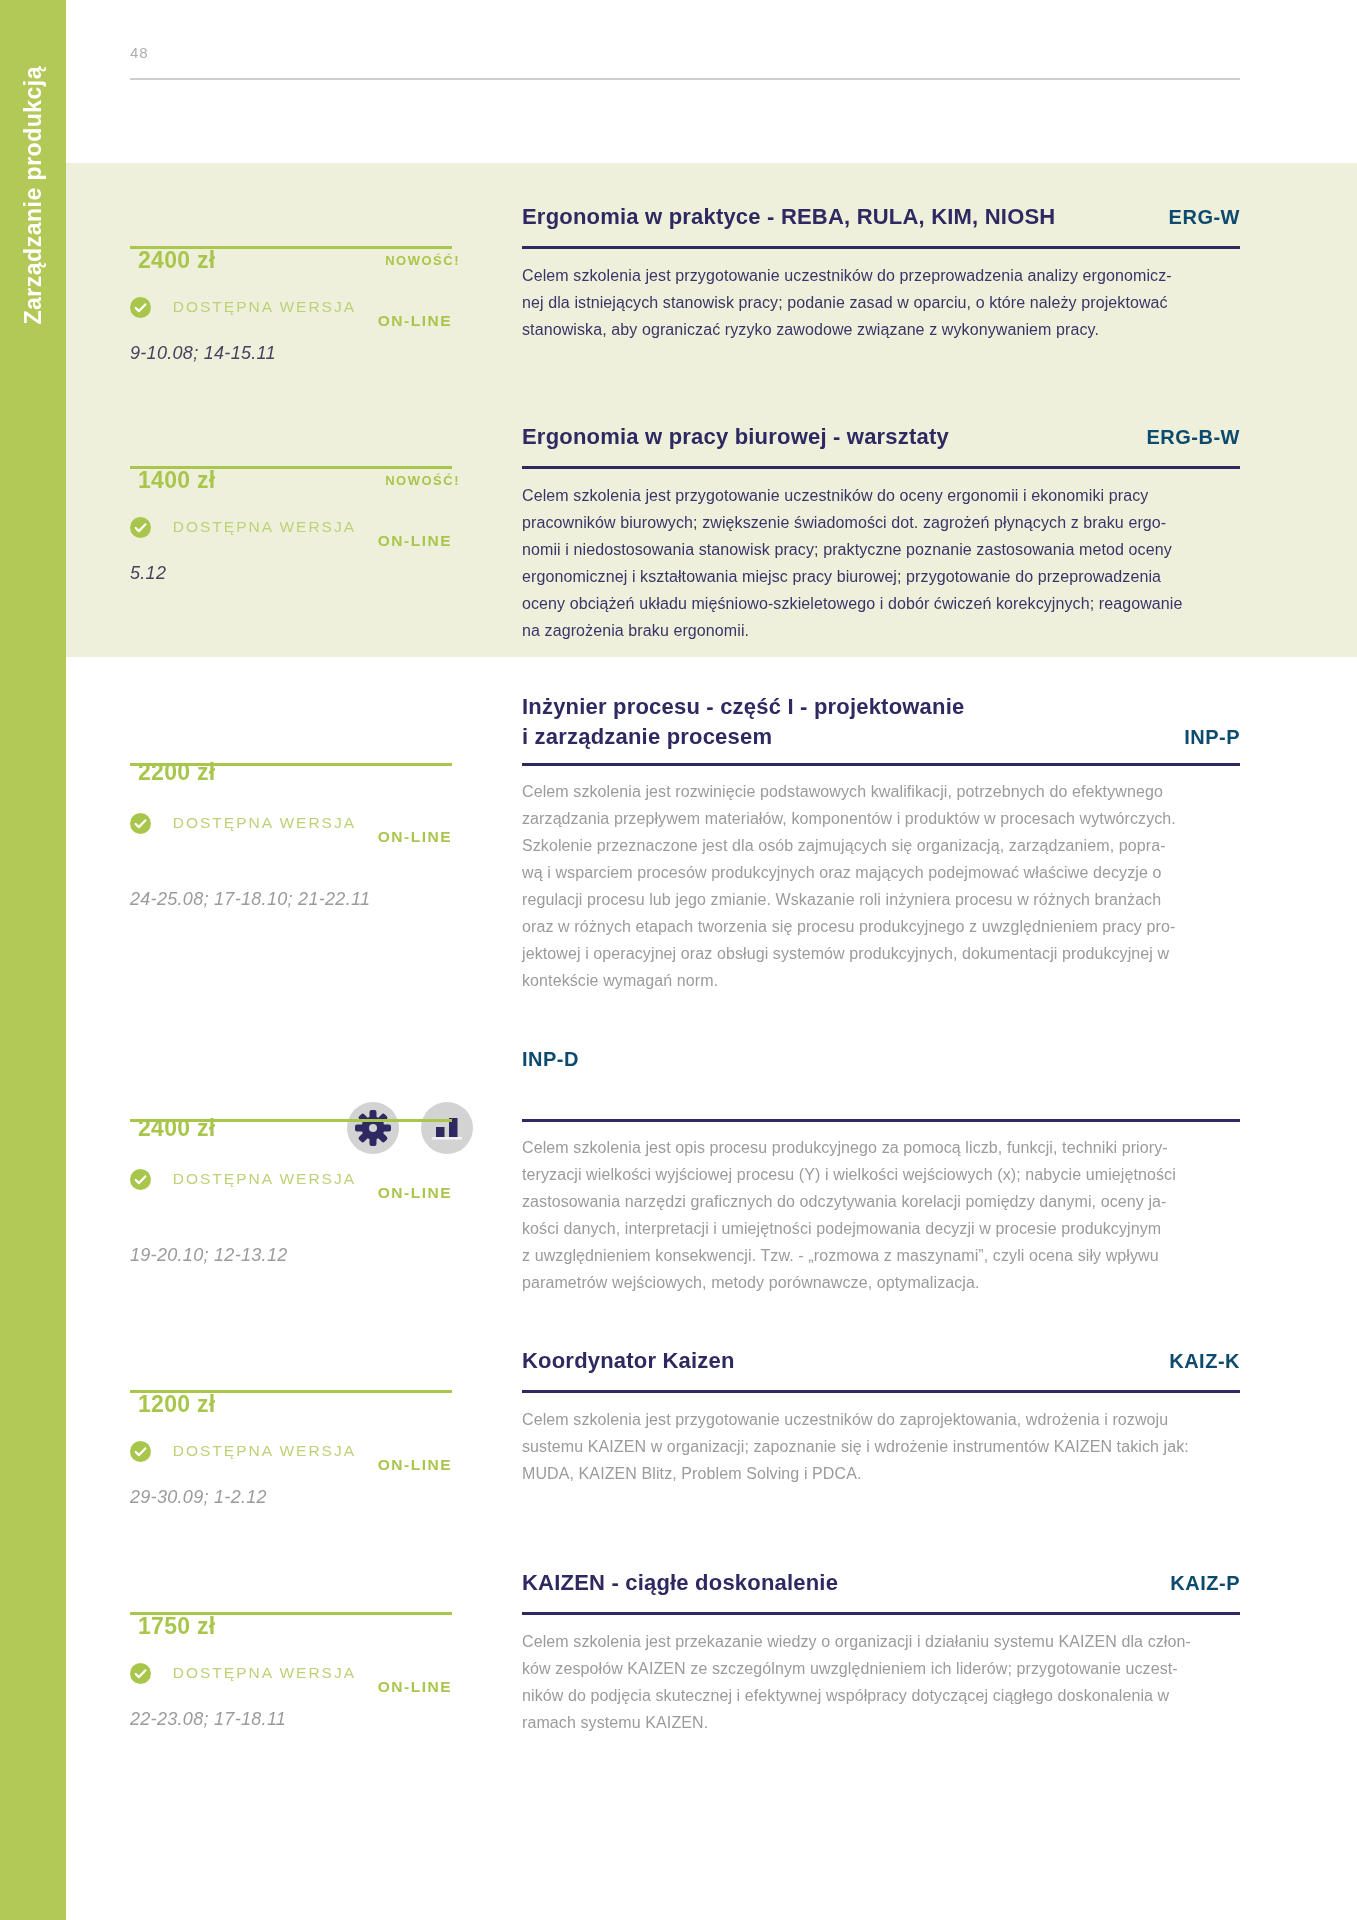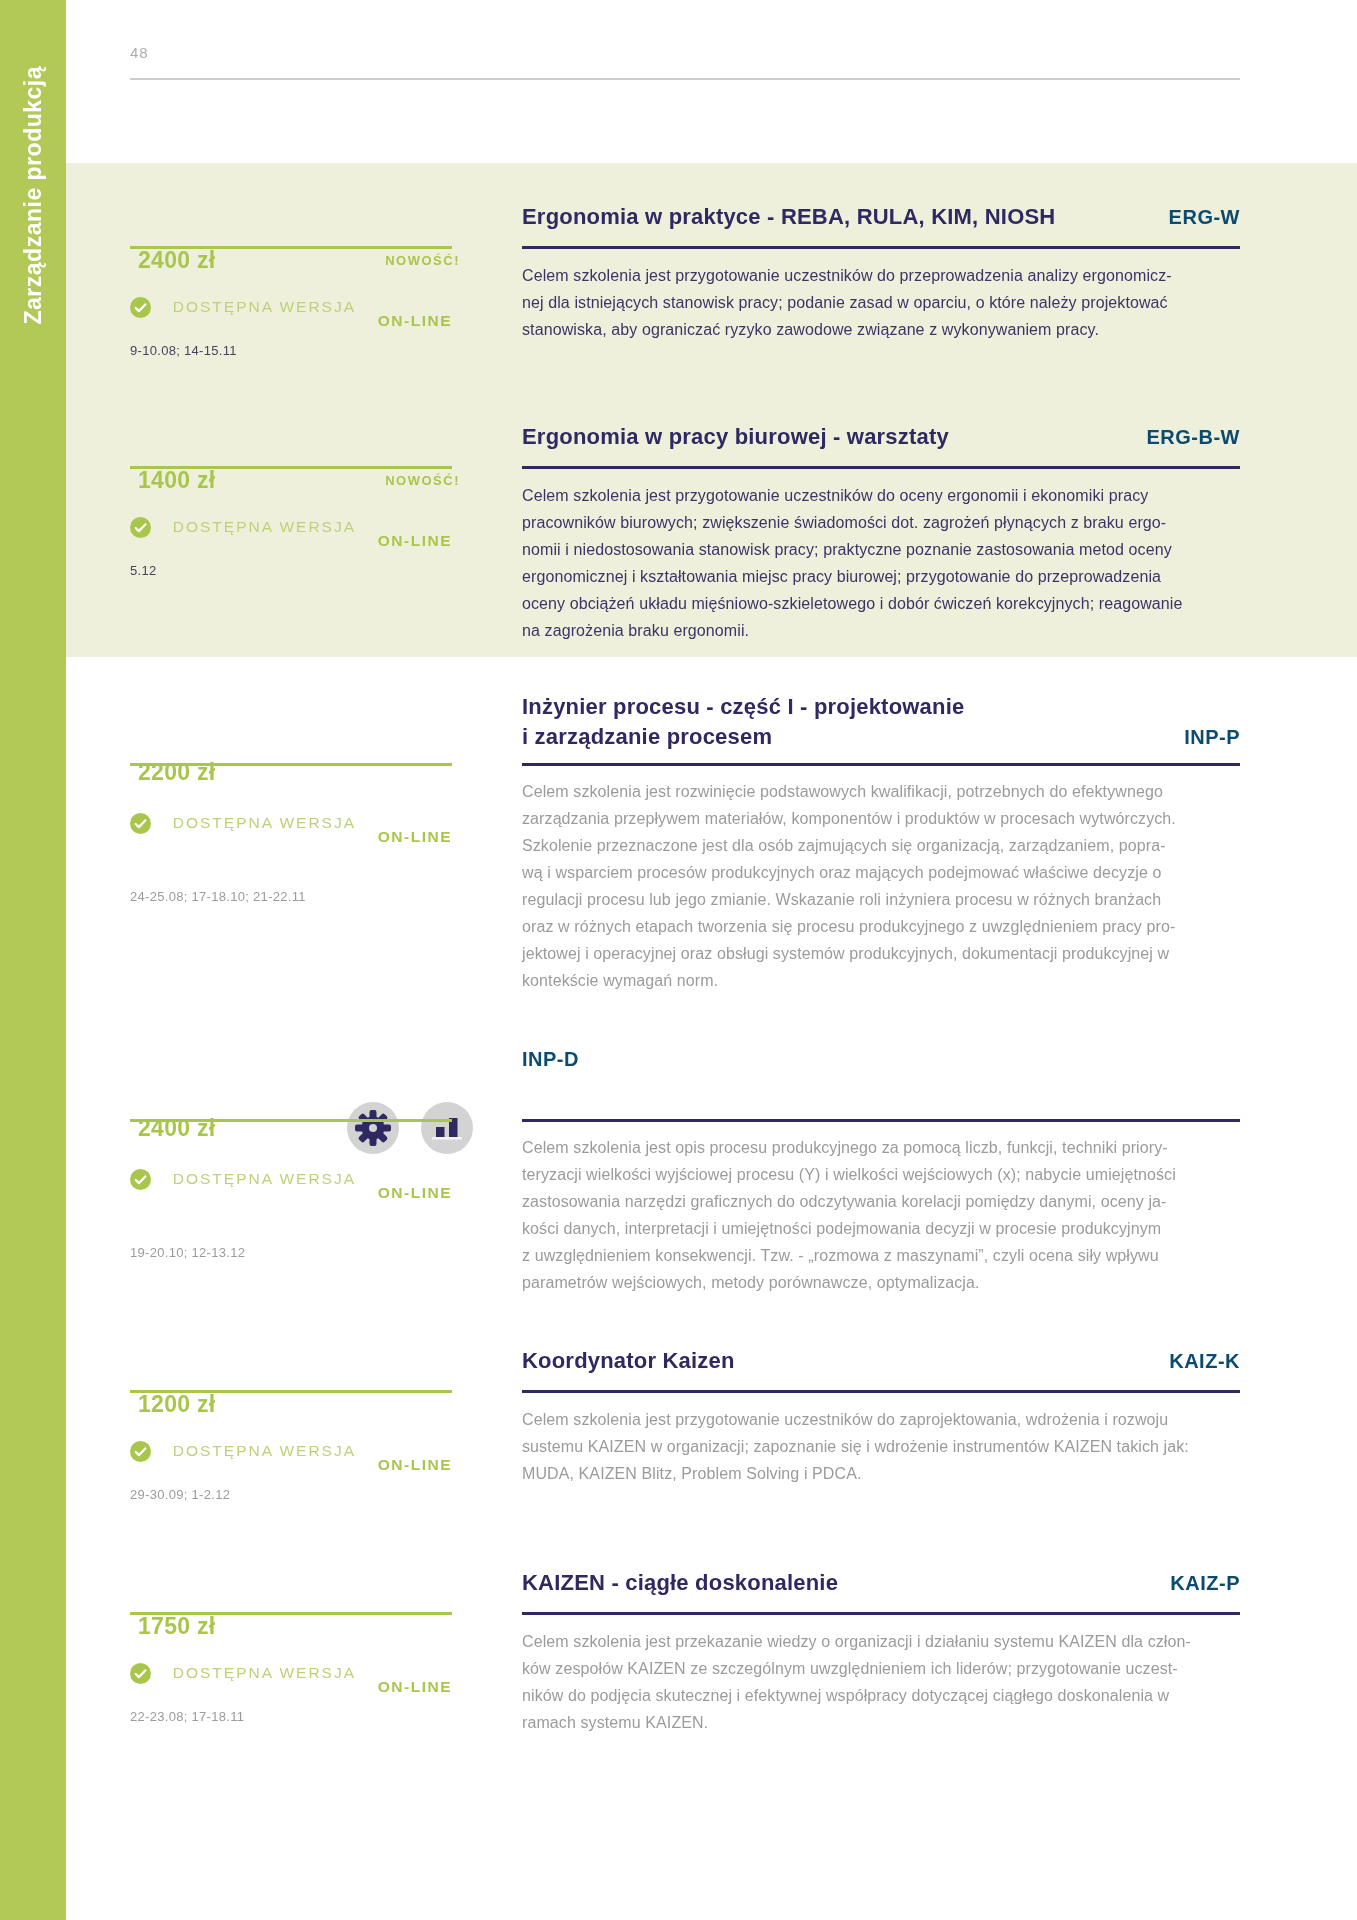--- a/index.html
+++ b/index.html
@@ -66,21 +66,21 @@
   .online-row {
     position:absolute; left:0; width:100%;
     display:flex; align-items:center; gap:9px;
     white-space:nowrap;
     justify-content:space-between;
   }
   .check { width:21px; height:21px; flex:0 0 auto; display:block; }
   .online-text { font-size:15.5px; color:#bcd277; letter-spacing:2px; }
   .online-bold { font-size:15.5px; color:#a9c64c; letter-spacing:1.5px; font-weight:bold;margin-top:28px; }
 
-  .dates { position:absolute; left:0; font-size:13px; color:#9b9b9b; letter-spacing:.3px; }
+  .dates { position:absolute; left:0; font-size:18px; color:#9b9b9b; letter-spacing:.3px;font-style:italic; }
   .dates.on-beige { color:#46425f; }
 
   .title-row {
     position:absolute; left:0; top:2px; width:100%;
     display:flex; justify-content:space-between; align-items:flex-end; gap:14px;
   }
   .title {
     font-size:22px; line-height:30px; font-weight:bold; color:#2e2960;
     white-space:pre-line; letter-spacing:.2px;
   }

